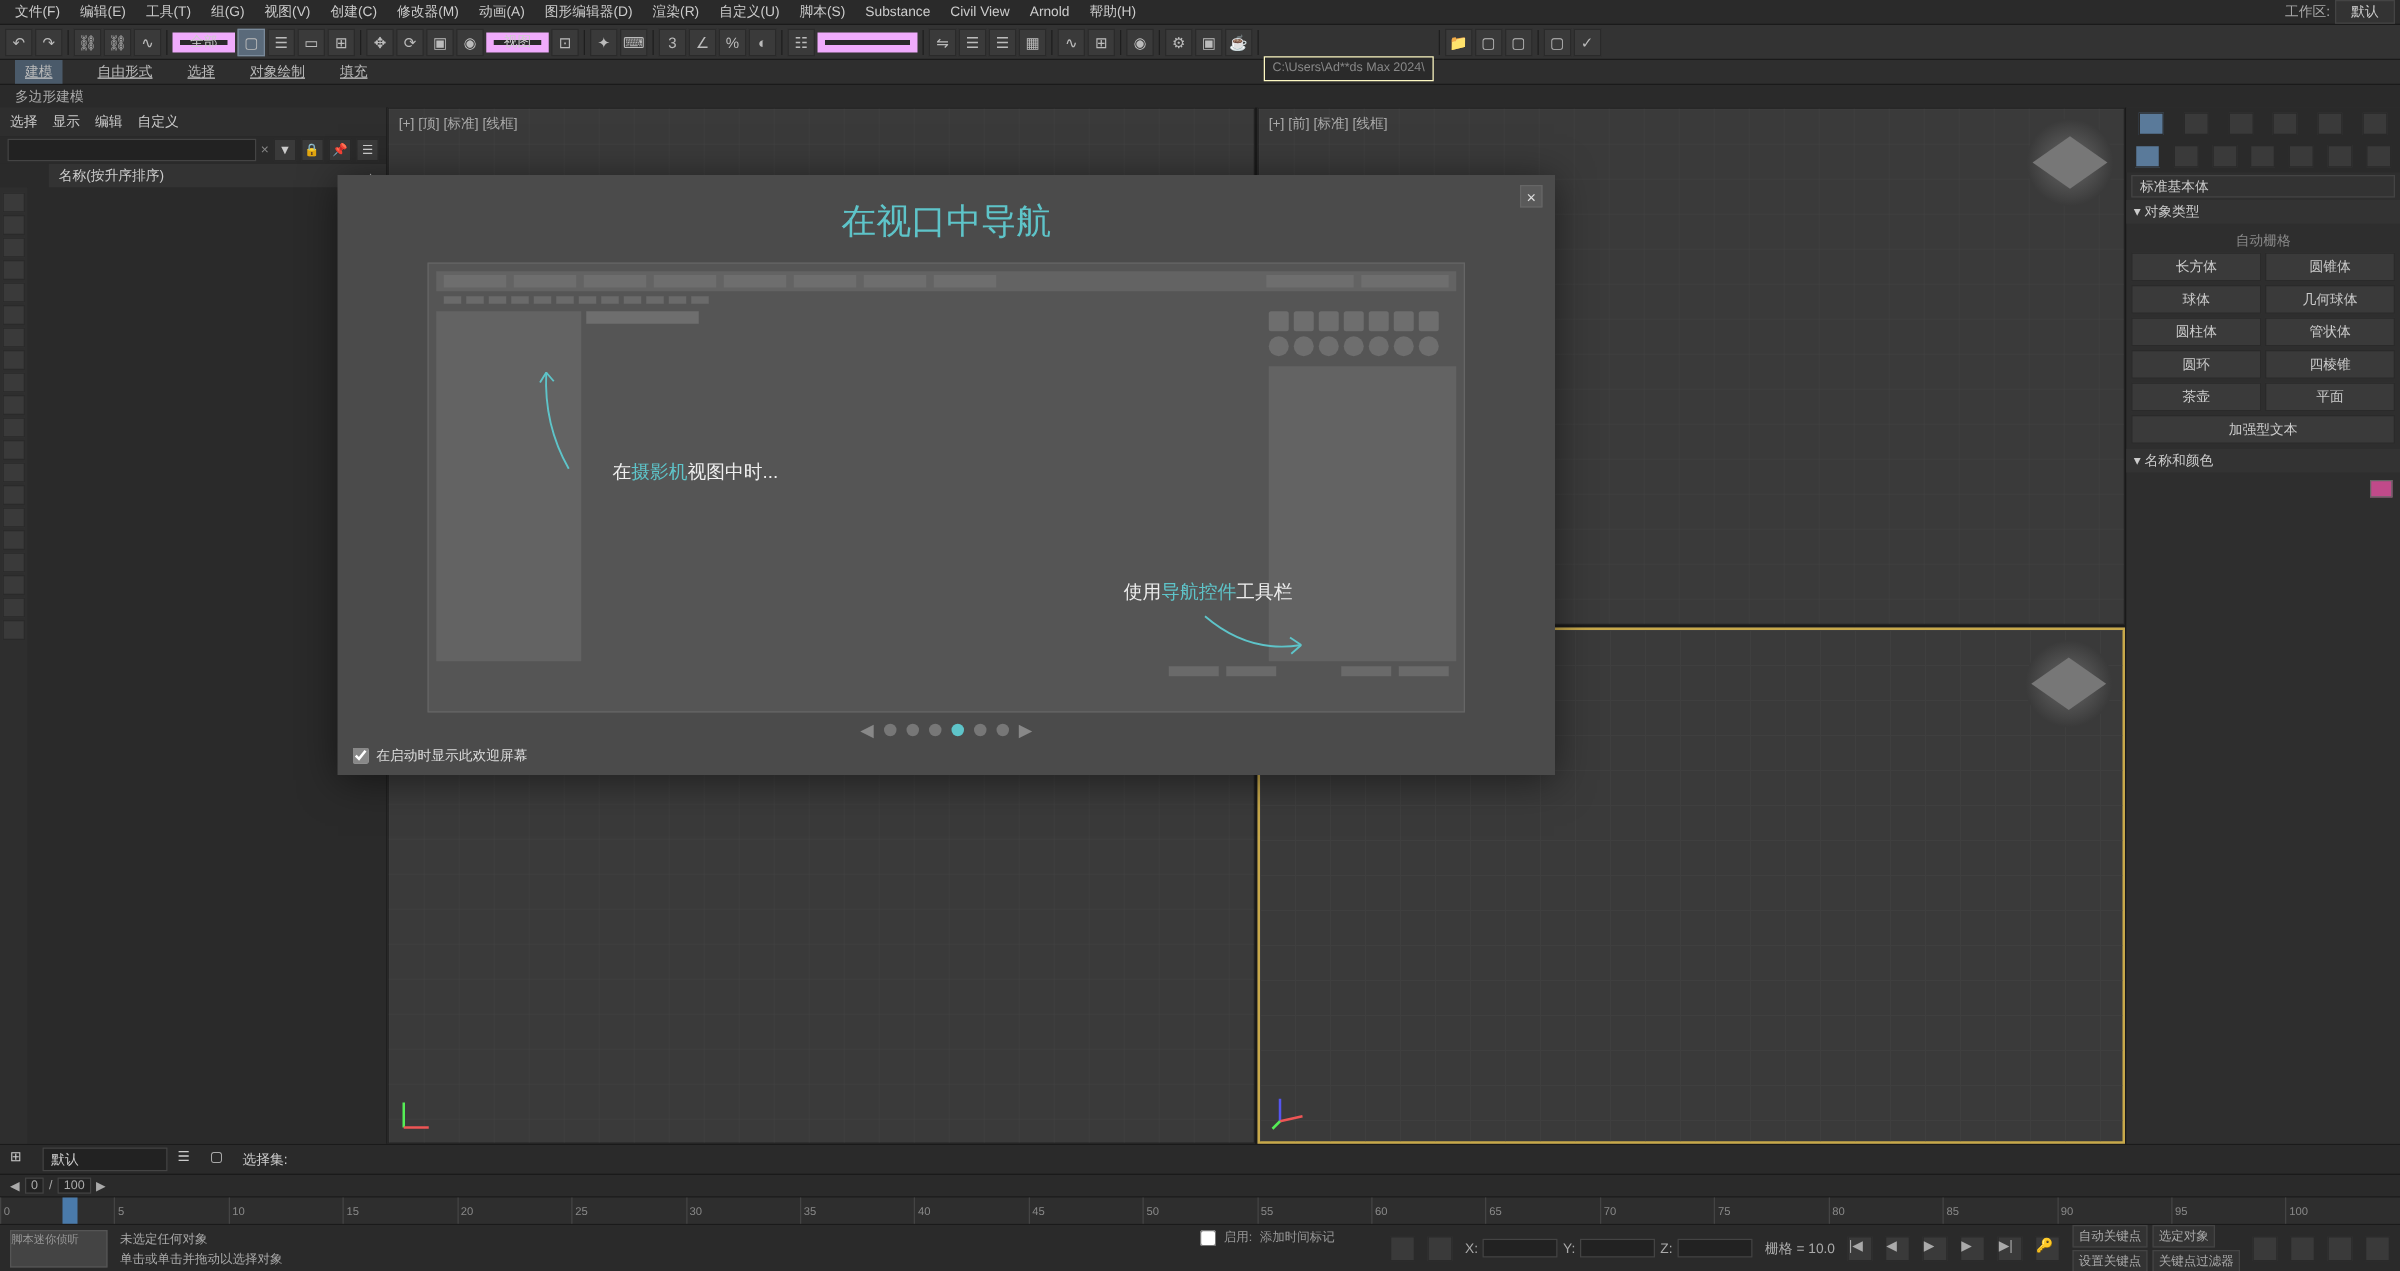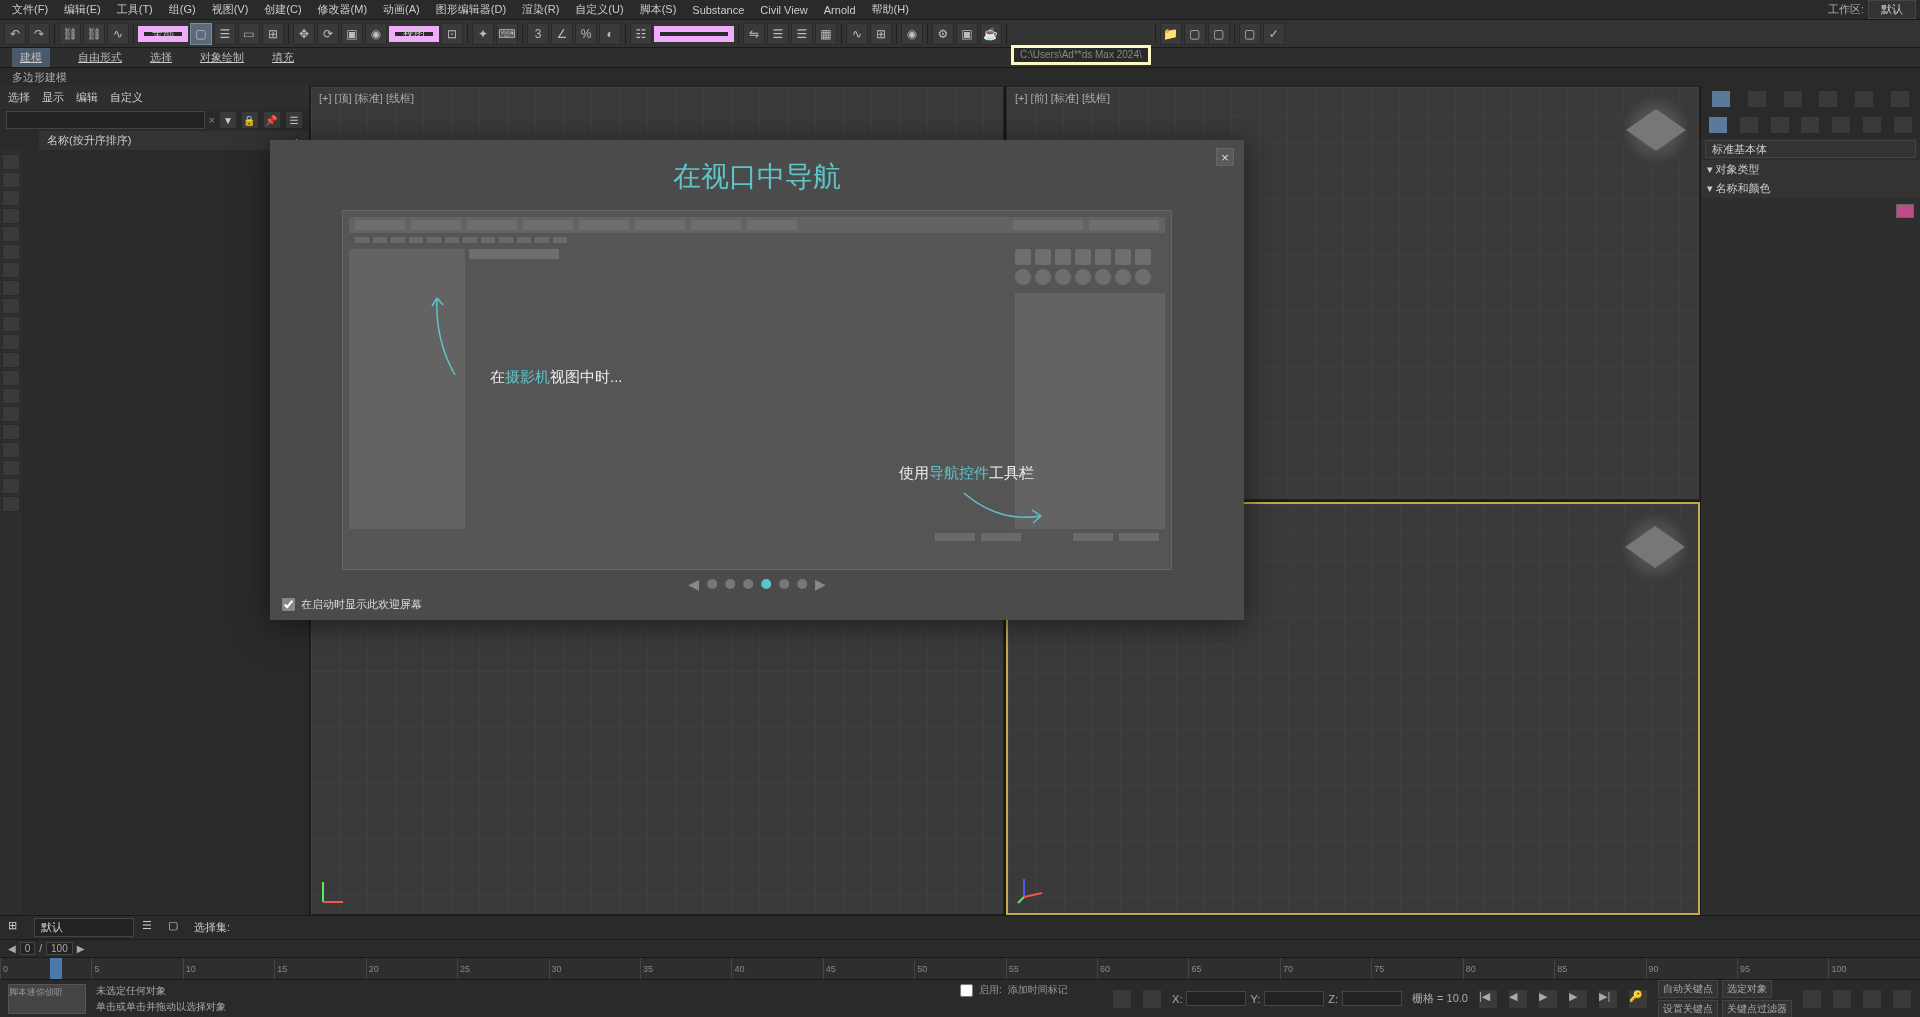--- a/index.html
+++ b/index.html
@@ -11,21 +11,21 @@
 .menubar .spacer { flex: 1; }
 .menubar .workspace-label { color: #aaa; padding: 0 4px; }
 .menubar .workspace-sel { background: #333; padding: 1px 12px; border: 1px solid #444; }
 
 
 .toolbar { background: #333; height: 28px; display: flex; align-items: center; padding: 0 4px; gap: 2px; border-bottom: 1px solid #1a1a1a; }
 .toolbar .tbtn { width: 22px; height: 22px; background: #3a3a3a; border: 1px solid #2a2a2a; display: flex; align-items: center; justify-content: center; color: #bbb; font-size: 12px; cursor: pointer; }
 .toolbar .tbtn.active { background: #5a6a7a; border-color: #7a8a9a; }
 .toolbar .sep { width: 1px; height: 20px; background: #1e1e1e; margin: 0 2px; }
 .toolbar .combo { background: #2a2a2a; border: 6px solid #f0abfc; padding: 2px 8px; color: #ccc; min-width: 50px; height: 16px; display: flex; align-items: center; }
-.toolbar .path-box { background: #2a2a2a; border: 3px solid #fef9c3; padding: 2px 6px; color: #888; min-width: 130px; height: 20px; display: flex; align-items: center; font-size: 10px; margin-top: 42px; }
+.toolbar .path-box { background: #2a2a2a; border: 1px solid #fef9c3; padding: 2px 6px; color: #888; min-width: 130px; height: 20px; display: flex; align-items: center; font-size: 10px; margin-top: 42px; }
 
 
 .ribbon { background: #2e2e2e; height: 20px; display: flex; align-items: center; padding: 0 12px; gap: 28px; border-bottom: 1px solid #1a1a1a; text-decoration: underline; }
 .ribbon .rtab { color: #bbb; cursor: pointer; font-size: 11px; }
 .ribbon .rtab.active { background: #4a5a6a; padding: 2px 8px; }
 
 
 .substrip { background: #2a2a2a; height: 18px; display: flex; align-items: center; padding: 0 12px; color: #aaa; }
 
 
@@ -305,20 +305,36 @@
       <div class="ricon active"></div>
       <div class="ricon"></div>
       <div class="ricon"></div>
       <div class="ricon"></div>
       <div class="ricon"></div>
       <div class="ricon"></div>
       <div class="ricon"></div>
     </div>
     <div class="right-combo">标准基本体</div>
     <div class="right-section-header">▾ <span>对象类型</span></div>
+    <div class="right-section-body">
+      <div class="r-autogrid-row">自动栅格</div>
+      <div class="r-btn-grid">
+        <div class="r-btn">长方体</div>
+        <div class="r-btn">圆锥体</div>
+        <div class="r-btn">球体</div>
+        <div class="r-btn">几何球体</div>
+        <div class="r-btn">圆柱体</div>
+        <div class="r-btn">管状体</div>
+        <div class="r-btn">圆环</div>
+        <div class="r-btn">四棱锥</div>
+        <div class="r-btn">茶壶</div>
+        <div class="r-btn">平面</div>
+        <div class="r-btn" style="grid-column:1/3">加强型文本</div>
+      </div>
+    </div>
     <div class="right-section-header">▾ <span>名称和颜色</span></div>
     <div class="right-section-body">
       <div class="color-swatch"></div>
       <div style="clear:both"></div>
     </div>
   </div>
 </div>
 
 <div class="bottom-row1">
   <div class="tbtn" style="width:18px;height:18px">⊞</div>

